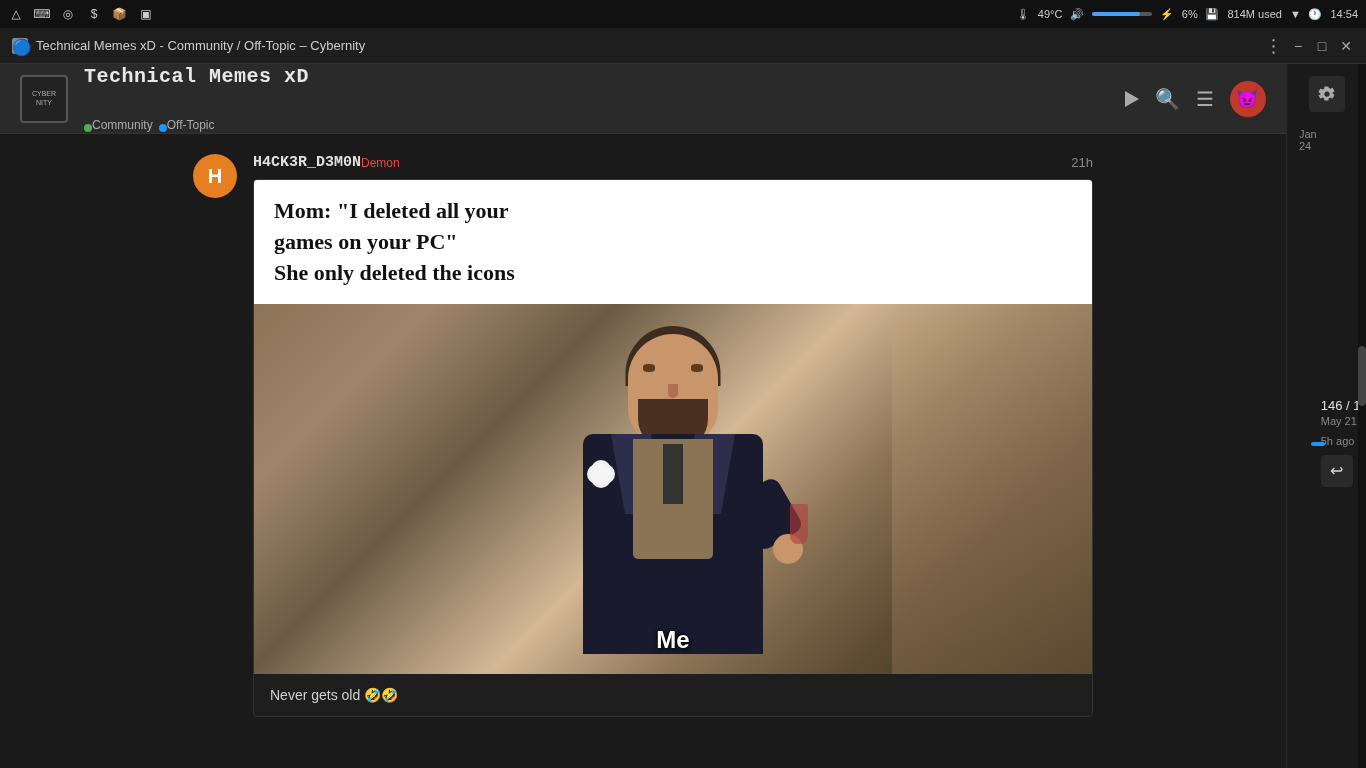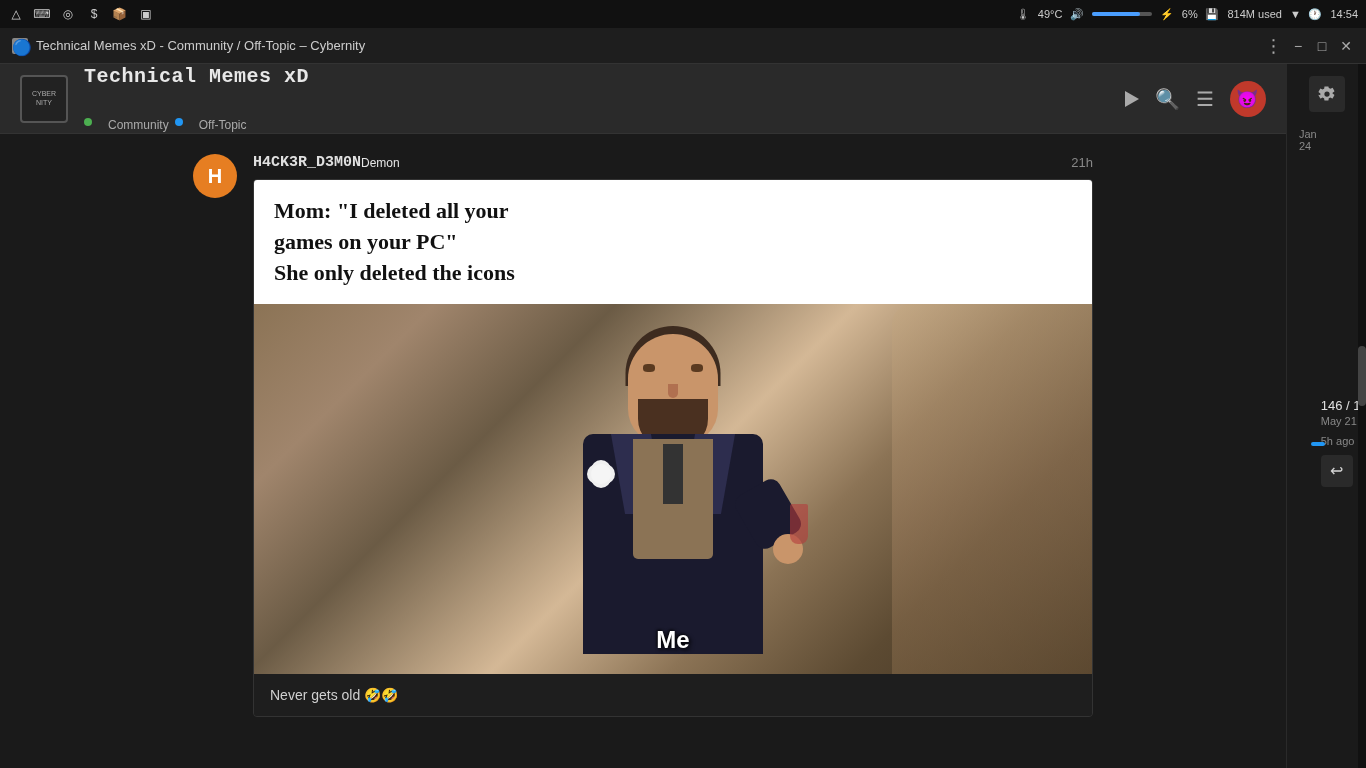--- a/index.html
+++ b/index.html
@@ -151,22 +151,22 @@
       font-family: 'Courier New', monospace;
     }
     .forum-breadcrumb {
       display: flex;
       align-items: center;
       gap: 6px;
       margin-top: 2px;
     }
     .breadcrumb-item {
       display: flex;
-      align-items: flex-start;
-      gap: 16px;
+      align-items: flex-end;
+      gap: 0;
       font-size: 12px;
       color: #aaa;
       margin-top: 28px;
     }
     .breadcrumb-dot {
       width: 8px;
       height: 8px;
       border-radius: 50%;
     }
     .dot-green { background: #4caf50; }
@@ -247,21 +247,21 @@
 
     .post-username {
       font-family: 'Courier New', monospace;
       font-weight: bold;
       font-size: 15px;
       color: #e0e0e0;
     }
 
     .post-role {
       font-size: 12px;
-      color: #e5e5e5;
+      color: #ef4444;
     }
 
     .post-time {
       margin-left: auto;
       font-size: 13px;
       color: #888;
     }
 
     .post-body {
       background: #242424;

